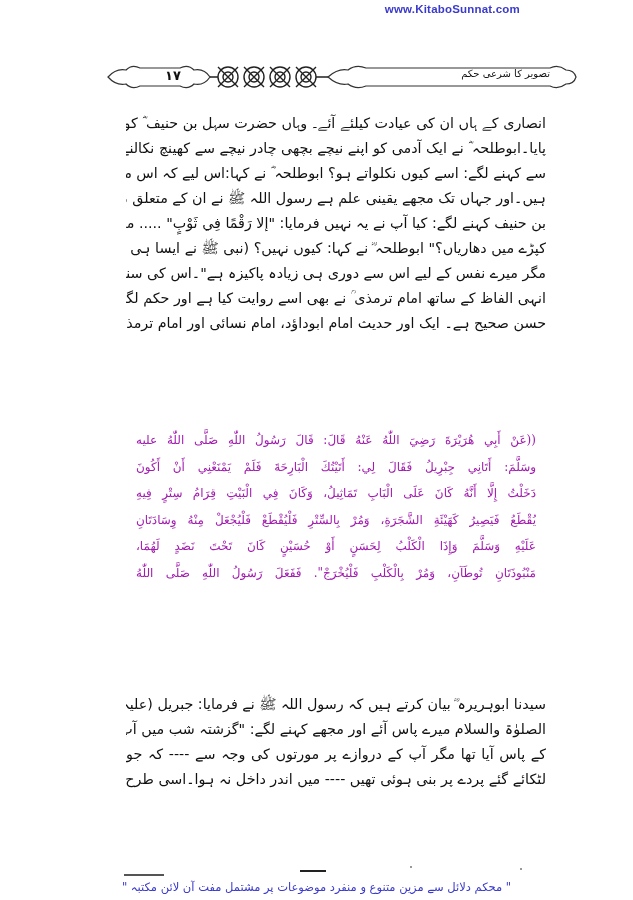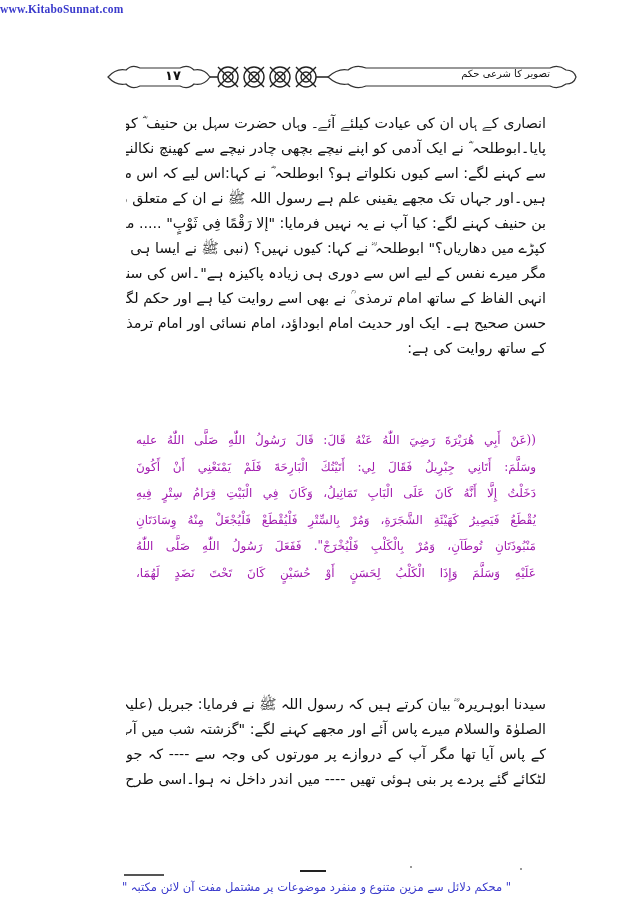--- a/index.html
+++ b/index.html
@@ -13,22 +13,22 @@
       position: relative;
       overflow: hidden;
       font-family: "DejaVu Sans", sans-serif;
       color: #111;
     }
     .site-url {
       position: absolute;
       top: 3px;
       left: 0;
       width: 520px;
-      text-align: left;
-      font-family: Liberation Serif, serif;
+      text-align: right;
+      font-family: Liberation Sans, sans-serif;
       font-weight: bold;
       font-size: 11.5px;
       color: #3a3acc;
       letter-spacing: 0.2px;
     }
     .header-band {
       position: absolute;
       top: 62px;
       left: 106px;
       width: 472px;
@@ -169,30 +169,29 @@
 <div class="text-block urdu-body">
   <div class="line">انصاری کے ہاں ان کی عیادت کیلئے آئے۔ وہاں حضرت سہل بن حنیف ؓ کو موجود</div>
   <div class="line">پایا۔ابوطلحہ ؓ نے ایک آدمی کو اپنے نیچے بچھی چادر نیچے سے کھینچ نکالنے کا کہا۔تو سہل ان</div>
   <div class="line">سے کہنے لگے: اسے کیوں نکلواتے ہو؟ ابوطلحہ ؓ نے کہا:اس لیے کہ اس میں تصویریں</div>
   <div class="line">ہیں۔اور جہاں تک مجھے یقینی علم ہے رسول اللہ ﷺ نے ان کے متعلق منع فرمایا ہے۔سہل</div>
   <div class="line">بن حنیف کہنے لگے: کیا آپ نے یہ نہیں فرمایا: "إلا رَقْمًا فِي ثَوْبٍ" ..... مگر کسی</div>
   <div class="line">کپڑے میں دھاریاں؟" ابوطلحہ ؓ نے کہا: کیوں نہیں؟ (نبی ﷺ نے ایسا ہی فرمایا ہے)</div>
   <div class="line">مگر میرے نفس کے لیے اس سے دوری ہی زیادہ پاکیزہ ہے"۔اس کی سند جید درجہ کی ہے۔</div>
   <div class="line">انہی الفاظ کے ساتھ امام ترمذی ؒ نے بھی اسے روایت کیا ہے اور حکم لگایا ہے کہ یہ حدیث</div>
   <div class="line">حسن صحیح ہے۔ ایک اور حدیث امام ابوداؤد، امام نسائی اور امام ترمذی ؒ نے جید سندوں</div>
-  <div class="line last">کے ساتھ روایت کی ہے:</div>
 </div>
 
 <div class="text-block arabic-body">
   <div class="line">((عَنْ أَبِي هُرَيْرَةَ رَضِيَ اللّٰهُ عَنْهُ قَالَ: قَالَ رَسُولُ اللّٰهِ صَلَّى اللّٰهُ عليه</div>
   <div class="line">وسَلَّمَ: أَتَانِي جِبْرِيلُ فَقَالَ لِي: أَتَيْتُكَ الْبَارِحَةَ فَلَمْ يَمْنَعْنِي أَنْ أَكُونَ</div>
   <div class="line">دَخَلْتُ إِلَّا أَنَّهُ كَانَ عَلَى الْبَابِ تَمَاثِيلُ، وَكَانَ فِي الْبَيْتِ قِرَامُ سِتْرٍ فِيهِ</div>
   <div class="line">يُقْطَعُ فَيَصِيرُ كَهَيْئَةِ الشَّجَرَةِ، وَمُرْ بِالسِّتْرِ فَلْيُقْطَعْ فَلْيُجْعَلْ مِنْهُ وِسَادَتَانِ</div>
+  <div class="line">عَلَيْهِ وَسَلَّمَ وَإِذَا الْكَلْبُ لِحَسَنٍ أَوْ حُسَيْنٍ كَانَ تَحْتَ نَضَدٍ لَهُمَا،</div>
   <div class="line">مَنْبُوذَتَانِ تُوطَآنِ، وَمُرْ بِالْكَلْبِ فَلْيُخْرَجْ". فَفَعَلَ رَسُولُ اللّٰهِ صَلَّى اللّٰهُ</div>
-  <div class="line">عَلَيْهِ وَسَلَّمَ وَإِذَا الْكَلْبُ لِحَسَنٍ أَوْ حُسَيْنٍ كَانَ تَحْتَ نَضَدٍ لَهُمَا،</div>
 </div>
 
 <div class="text-block urdu-body-2">
   <div class="line">سیدنا ابوہریرہ ؓ بیان کرتے ہیں کہ رسول اللہ ﷺ نے فرمایا: جبریل (علیہ</div>
   <div class="line">الصلوٰۃ والسلام میرے پاس آئے اور مجھے کہنے لگے: "گزشتہ شب میں آپ</div>
   <div class="line">کے پاس آیا تھا مگر آپ کے دروازے پر مورتوں کی وجہ سے ---- کہ جو</div>
   <div class="line">لٹکائے گئے پردے پر بنی ہوئی تھیں ---- میں اندر داخل نہ ہوا۔اسی طرح ایک</div>
 </div>
 
 <div class="footer-rule-left"></div>

